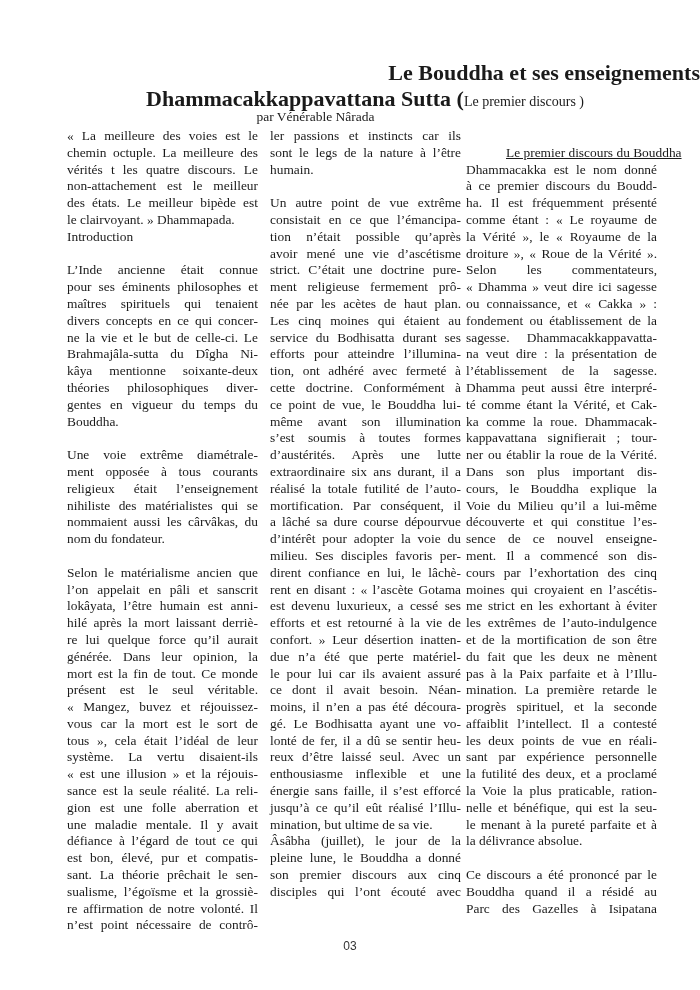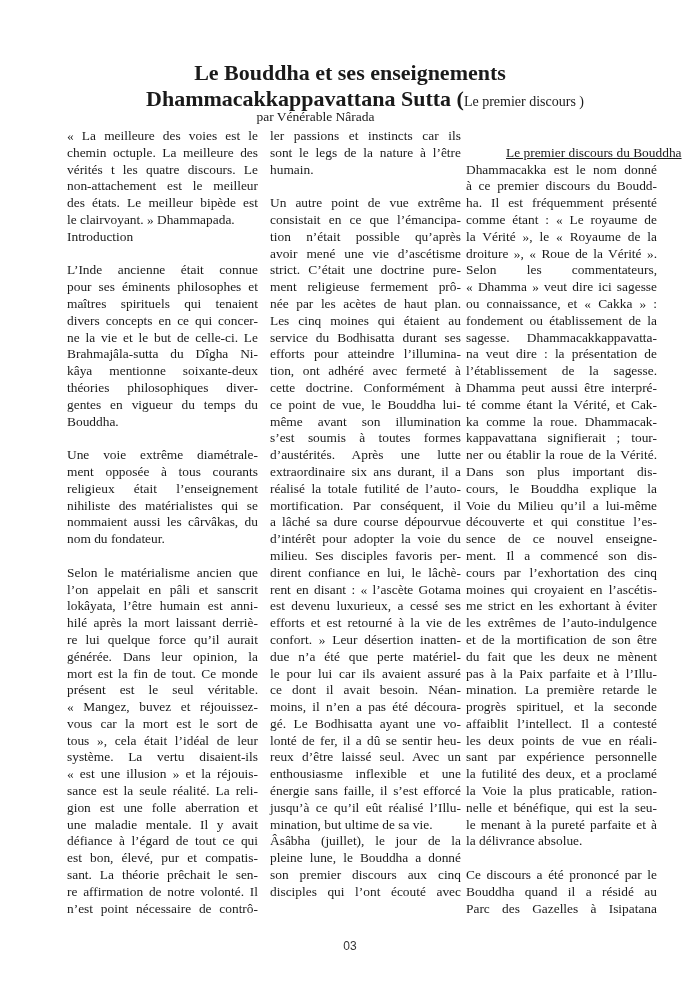--- a/index.html
+++ b/index.html
@@ -1,18 +1,18 @@
 <!DOCTYPE html>
 <html><head>
 <meta charset="utf-8">
 <style>
   html, body { margin:0; padding:0; background:#ffffff; }
   body { width:700px; height:990px; position:relative; overflow:hidden; color:#1a1a1a;
          font-family:"Liberation Serif","DejaVu Serif",serif; }
-  .title { position:absolute; left:0; width:700px; top:60px; text-align:center;
+  .title { position:absolute; left:0; width:700px; top:60px; text-align:right;
            font-weight:bold; font-size:22px; line-height:26px; }
   .subtitle { position:absolute; left:0; width:584px; top:86px; text-align:right;
               font-weight:bold; font-size:22px; line-height:26px; }
   .subtitle .note { font-weight:normal; font-size:14px; }
   .author { position:absolute; left:0; width:631px; top:109px; text-align:center;
             font-size:13.5px; line-height:16px; }
   .col { position:absolute; top:128px; font-size:13.4px; line-height:16.8px; }
   .col1 { left:67px; width:191px; }
   .col2 { left:270px; width:191px; }
   .col3 { left:466px; width:191px; }
@@ -69,20 +69,21 @@
     <span class="ln">vous car la mort est le sort de</span>
     <span class="ln">tous », cela était l’idéal de leur</span>
     <span class="ln">système. La vertu disaient-ils</span>
     <span class="ln">« est une illusion » et la réjouis-</span>
     <span class="ln">sance est la seule réalité. La reli-</span>
     <span class="ln">gion est une folle aberration et</span>
     <span class="ln">une maladie mentale. Il y avait</span>
     <span class="ln">défiance à l’égard de tout ce qui</span>
     <span class="ln">est bon, élevé, pur et compatis-</span>
     <span class="ln">sant. La théorie prêchait le sen-</span>
+    <span class="ln">sualisme, l’égoïsme et la grossiè-</span>
     <span class="ln">re affirmation de notre volonté. Il</span>
     <span class="ln">n’est point nécessaire de contrô-</span>
   </div>
 <div class="col col2">
     <span class="ln">ler passions et instincts car ils</span>
     <span class="ln">sont le legs de la nature à l’être</span>
     <span class="ln last">humain.</span>
     <span class="blank"></span>
     <span class="ln">Un autre point de vue extrême</span>
     <span class="ln">consistait en ce que l’émancipa-</span>

